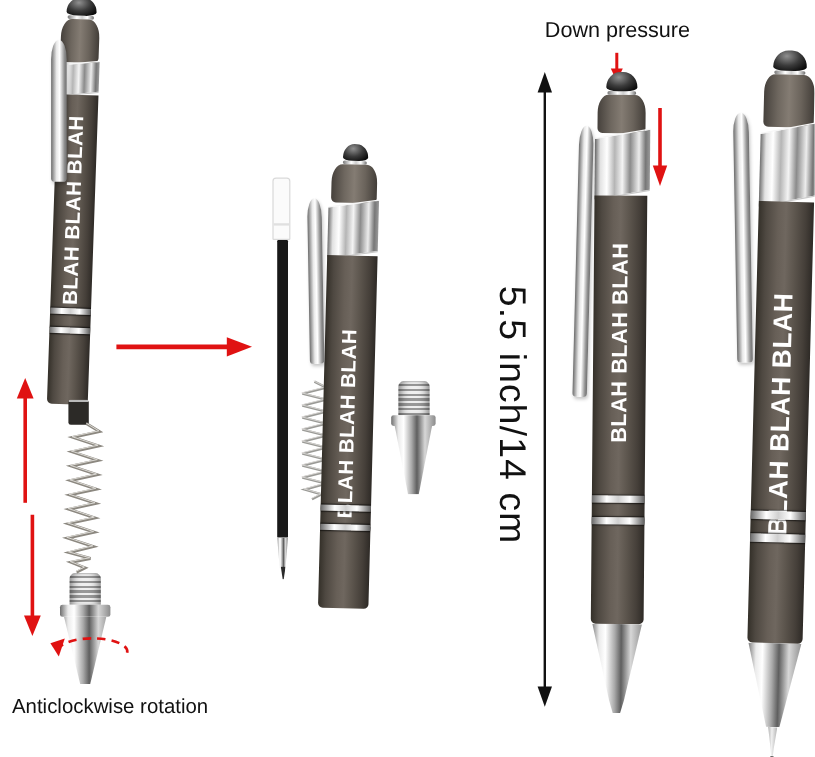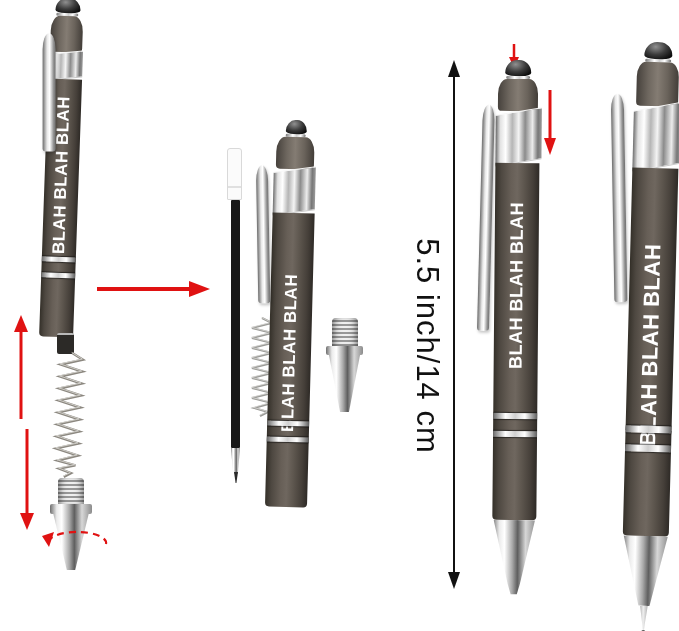--- a/index.html
+++ b/index.html
@@ -192,20 +192,21 @@
   <svg class="abs" style="left:16px; top:429px;" width="22" height="102">
     <line x1="11" y1="0" x2="11" y2="87" stroke="#e01212" stroke-width="3"></line>
     <polygon points="11,101 4,84 18,84" fill="#e01212"></polygon>
   </svg>
 
   <svg class="abs" style="left:97px; top:279px;" width="114" height="20">
     <line x1="0" y1="10" x2="95" y2="10" stroke="#e01212" stroke-width="4"></line>
     <polygon points="113,10 92,2 92,18" fill="#e01212"></polygon>
   </svg>
 
+  <div class="annot lbl-rotation">Anticlockwise rotation</div>
 
   <div class="abs refill-cap"></div>
   <div class="abs refill-capline"></div>
   <div class="abs refill-body"></div>
   <div class="abs cone refill-tip"></div>
   <div class="abs refill-point"></div>
 
   <svg class="spring spring2" width="24" height="100">
     <polyline points="12,2 22,7 2,12 22,17 2,22 22,27 2,32 22,37 2,42 22,47 2,52 22,57 2,62 22,67 2,72 22,77 2,82 22,87 4,92 18,96 10,100" fill="none" stroke="#9a9a96" stroke-width="2"></polyline>
     <polyline points="12,2 22,7 2,12 22,17 2,22 22,27 2,32 22,37 2,42 22,47 2,52 22,57 2,62 22,67 2,72 22,77 2,82 22,87 4,92 18,96 10,100" fill="none" stroke="#e0dedb" stroke-width="0.7" transform="translate(-0.6,-0.6)"></polyline>
@@ -221,20 +222,21 @@
       <div class="ring r1"></div>
       <div class="ring r2"></div>
     </div>
     <div class="clip"></div>
   </div>
 
   <div class="abs threads cone2-threads"></div>
   <div class="abs cone cone2-flange"></div>
   <div class="abs cone cone2-body"></div>
 
+  <div class="annot lbl-down">Down pressure</div>
 
   <svg class="abs" style="left:445px; top:60px;" width="18" height="530">
     <line x1="9" y1="14" x2="9" y2="514" stroke="#111" stroke-width="2"></line>
     <polygon points="9,0 3,17 15,17" fill="#111"></polygon>
     <polygon points="9,529 3,512 15,512" fill="#111"></polygon>
   </svg>
 
   <div class="annot lbl-measure">5.5 inch/14 cm</div>
 
   <svg class="abs" style="left:506px; top:44px;" width="16" height="25">

